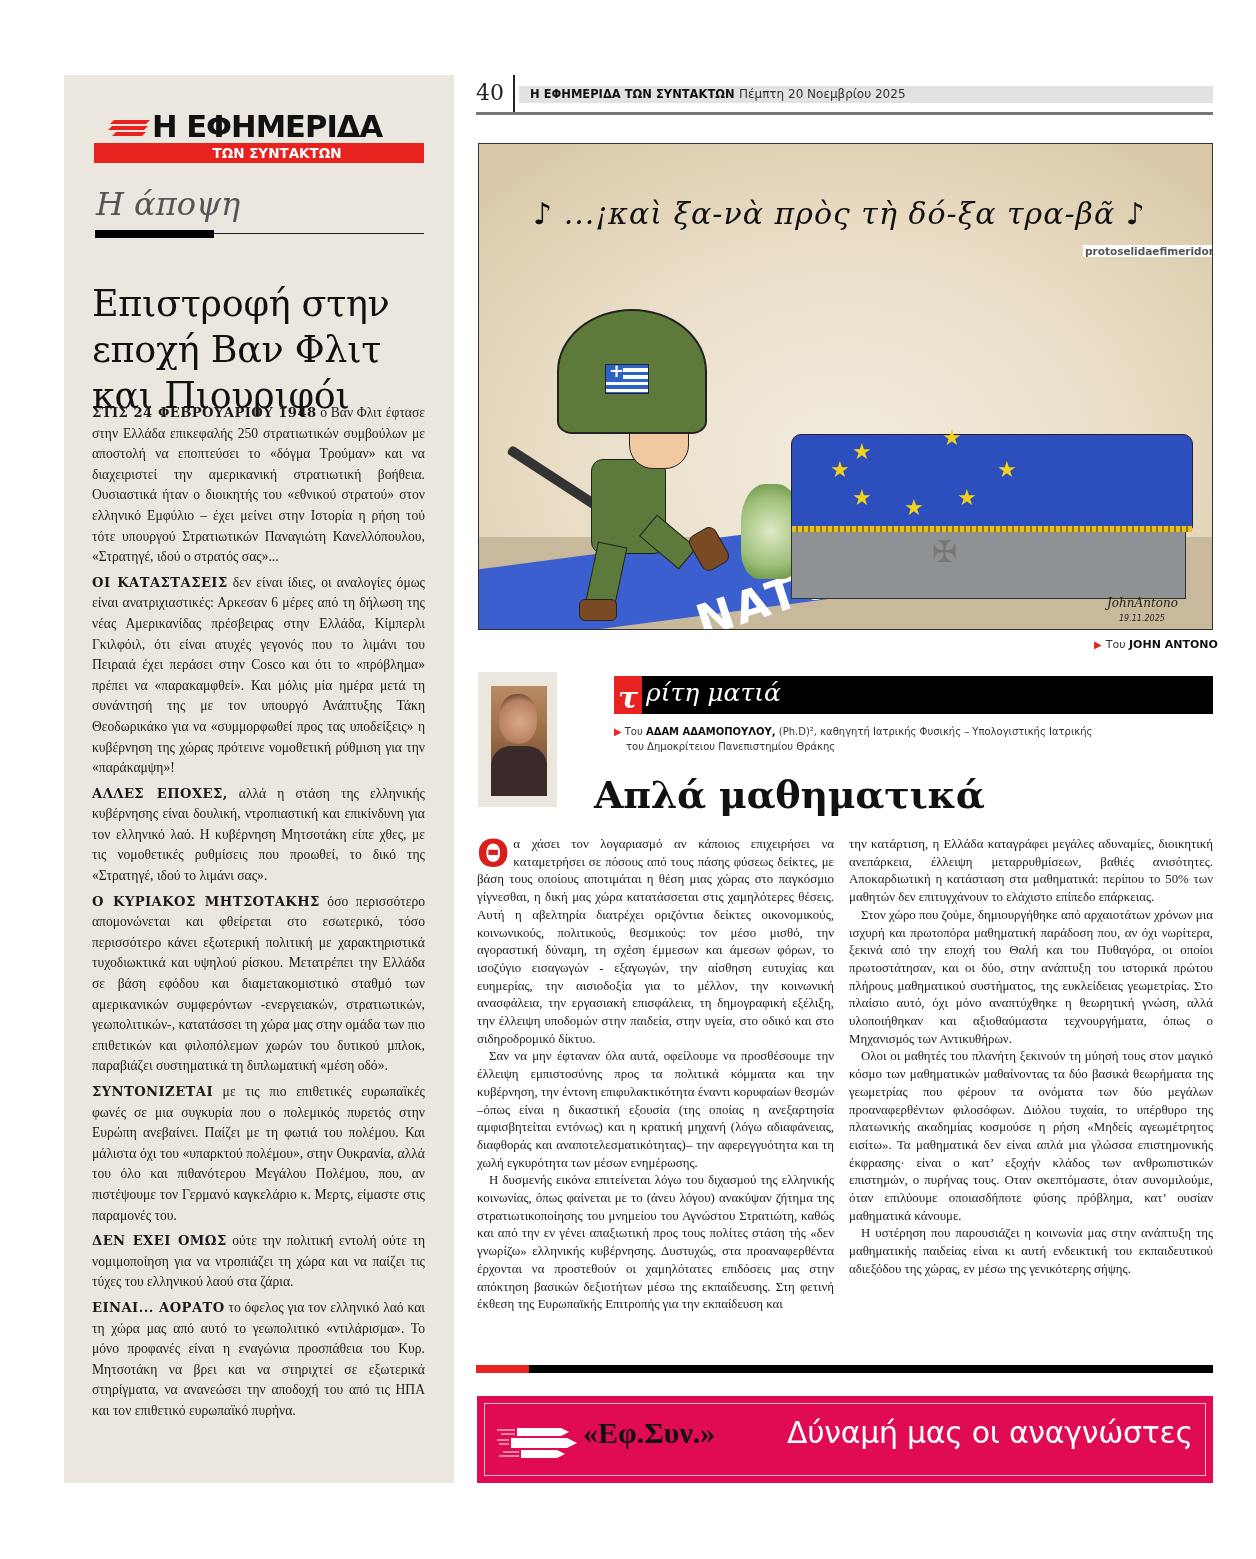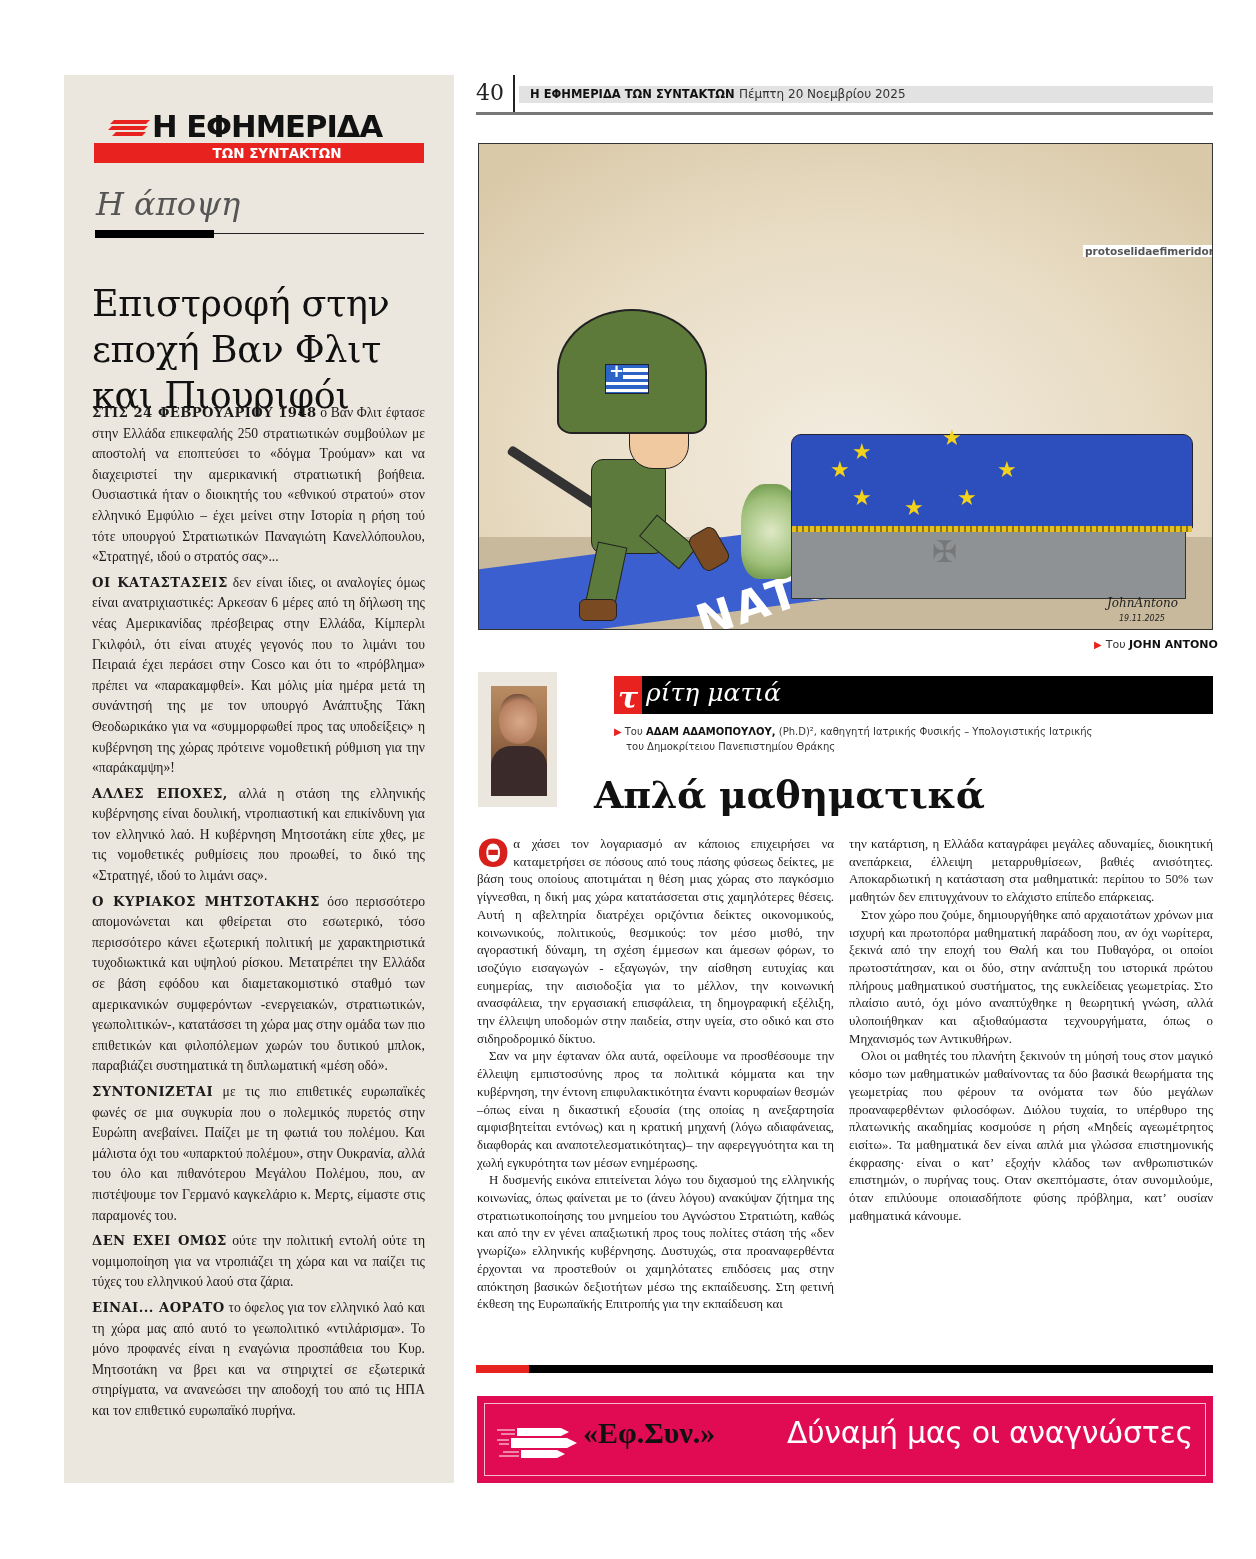--- a/index.html
+++ b/index.html
@@ -119,20 +119,21 @@
 </section>
 
 <div class="folio">40</div>
 <div class="folio-div"></div>
 <div class="hdr-band"></div>
 <div class="hdr-paper">Η ΕΦΗΜΕΡΙΔΑ ΤΩΝ ΣΥΝΤΑΚΤΩΝ</div>
 <div class="hdr-date">Πέμπτη 20 Νοεμβρίου 2025</div>
 <div class="hdr-line"></div>
 
 <figure class="cartoon" style="margin:0;">
+  <div class="lyric">♪ ...¡καὶ ξα-νὰ πρὸς τὴ δό-ξα τρα-βᾶ ♪</div>
   <div class="watermark">protoselidaefimeridon.gr</div>
   <div class="floor"></div>
   <div class="carpet"></div>
   <div class="carpet-text">NATO</div>
   <div class="wreath"></div>
   <div class="tomb">
       <span class="tomb-cross">✠</span>
     </div>
   <div class="coffin">
     <span class="star" style="left:60px;top:6px;">★</span>
@@ -177,20 +178,21 @@
 
 <div class="art-body col1">
   <p class="first"><span class="dropcap">Θ</span><span>α χάσει τον λογαριασμό αν κάποιος επιχειρήσει να καταμετρήσει σε πόσους από τους πάσης φύσεως δείκτες, με βάση τους οποίους αποτιμάται η θέση μιας χώρας στο παγκόσμιο γίγνεσθαι, η δική μας χώρα κατατάσσεται στις χαμηλότερες θέσεις. Αυτή η αβελτηρία διατρέχει οριζόντια δείκτες οικονομικούς, κοινωνικούς, πολιτικούς, θεσμικούς: τον μέσο μισθό, την αγοραστική δύναμη, τη σχέση έμμεσων και άμεσων φόρων, το ισοζύγιο εισαγωγών - εξαγωγών, την αίσθηση ευτυχίας και ευημερίας, την αισιοδοξία για το μέλλον, την κοινωνική ανασφάλεια, την εργασιακή επισφάλεια, τη δημογραφική εξέλιξη, την έλλειψη υποδομών στην παιδεία, στην υγεία, στο οδικό και στο σιδηροδρομικό δίκτυο.</span></p>
   <p>Σαν να μην έφταναν όλα αυτά, οφείλουμε να προσθέσουμε την έλλειψη εμπιστοσύνης προς τα πολιτικά κόμματα και την κυβέρνηση, την έντονη επιφυλακτικότητα έναντι κορυφαίων θεσμών –όπως είναι η δικαστική εξουσία (της οποίας η ανεξαρτησία αμφισβητείται εντόνως) και η κρατική μηχανή (λόγω αδιαφάνειας, διαφθοράς και αναποτελεσματικότητας)– την αφερεγγυότητα και τη χωλή εγκυρότητα των μέσων ενημέρωσης.</p>
   <p>Η δυσμενής εικόνα επιτείνεται λόγω του διχασμού της ελληνικής κοινωνίας, όπως φαίνεται με το (άνευ λόγου) ανακύψαν ζήτημα της στρατιωτικοποίησης του μνημείου του Αγνώστου Στρατιώτη, καθώς και από την εν γένει απαξιωτική προς τους πολίτες στάση τής «δεν γνωρίζω» ελληνικής κυβέρνησης. Δυστυχώς, στα προαναφερθέντα έρχονται να προστεθούν οι χαμηλότατες επιδόσεις μας στην απόκτηση βασικών δεξιοτήτων μέσω της εκπαίδευσης. Στη φετινή έκθεση της Ευρωπαϊκής Επιτροπής για την εκπαίδευση και</p>
 </div>
 <div class="art-body col2">
   <p class="first">την κατάρτιση, η Ελλάδα καταγράφει μεγάλες αδυναμίες, διοικητική ανεπάρκεια, έλλειψη μεταρρυθμίσεων, βαθιές ανισότητες. Αποκαρδιωτική η κατάσταση στα μαθηματικά: περίπου το 50% των μαθητών δεν επιτυγχάνουν το ελάχιστο επίπεδο επάρκειας.</p>
   <p>Στον χώρο που ζούμε, δημιουργήθηκε από αρχαιοτάτων χρόνων μια ισχυρή και πρωτοπόρα μαθηματική παράδοση που, αν όχι νωρίτερα, ξεκινά από την εποχή του Θαλή και του Πυθαγόρα, οι οποίοι πρωτοστάτησαν, και οι δύο, στην ανάπτυξη του ιστορικά πρώτου πλήρους μαθηματικού συστήματος, της ευκλείδειας γεωμετρίας. Στο πλαίσιο αυτό, όχι μόνο αναπτύχθηκε η θεωρητική γνώση, αλλά υλοποιήθηκαν και αξιοθαύμαστα τεχνουργήματα, όπως ο Μηχανισμός των Αντικυθήρων.</p>
   <p>Ολοι οι μαθητές του πλανήτη ξεκινούν τη μύησή τους στον μαγικό κόσμο των μαθηματικών μαθαίνοντας τα δύο βασικά θεωρήματα της γεωμετρίας που φέρουν τα ονόματα των δύο μεγάλων προαναφερθέντων φιλοσόφων. Διόλου τυχαία, το υπέρθυρο της πλατωνικής ακαδημίας κοσμούσε η ρήση «Μηδείς αγεωμέτρητος εισίτω». Τα μαθηματικά δεν είναι απλά μια γλώσσα επιστημονικής έκφρασης· είναι ο κατ’ εξοχήν κλάδος των ανθρωπιστικών επιστημών, ο πυρήνας τους. Οταν σκεπτόμαστε, όταν συνομιλούμε, όταν επιλύουμε οποιασδήποτε φύσης πρόβλημα, κατ’ ουσίαν μαθηματικά κάνουμε.</p>
+  <p>Η υστέρηση που παρουσιάζει η κοινωνία μας στην ανάπτυξη της μαθηματικής παιδείας είναι κι αυτή ενδεικτική του εκπαιδευτικού αδιεξόδου της χώρας, εν μέσω της γενικότερης σήψης.</p>
 </div>
 
 <div class="divider">
     <div class="red"></div>
   </div>
 
 <div class="banner">
   <div class="inner"></div>
   <svg class="pens" viewBox="0 0 82 36">
     <g fill="#fff">

